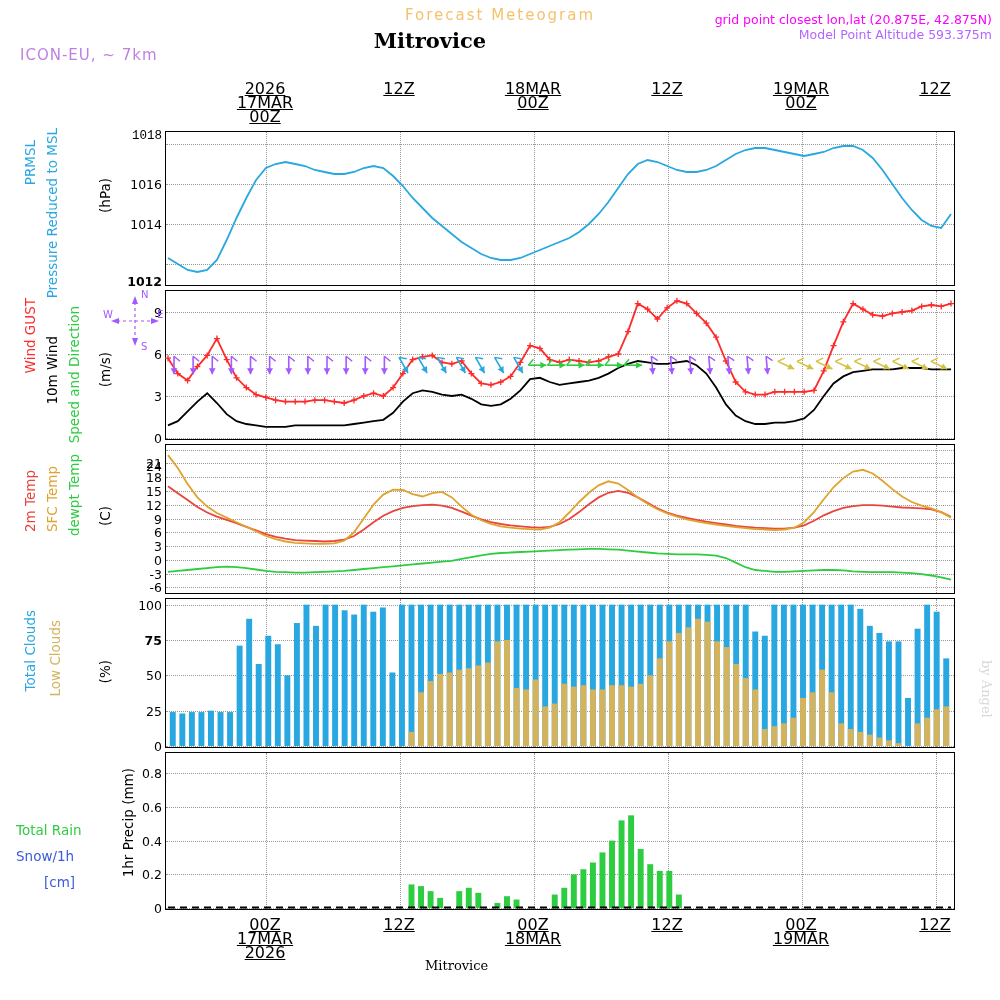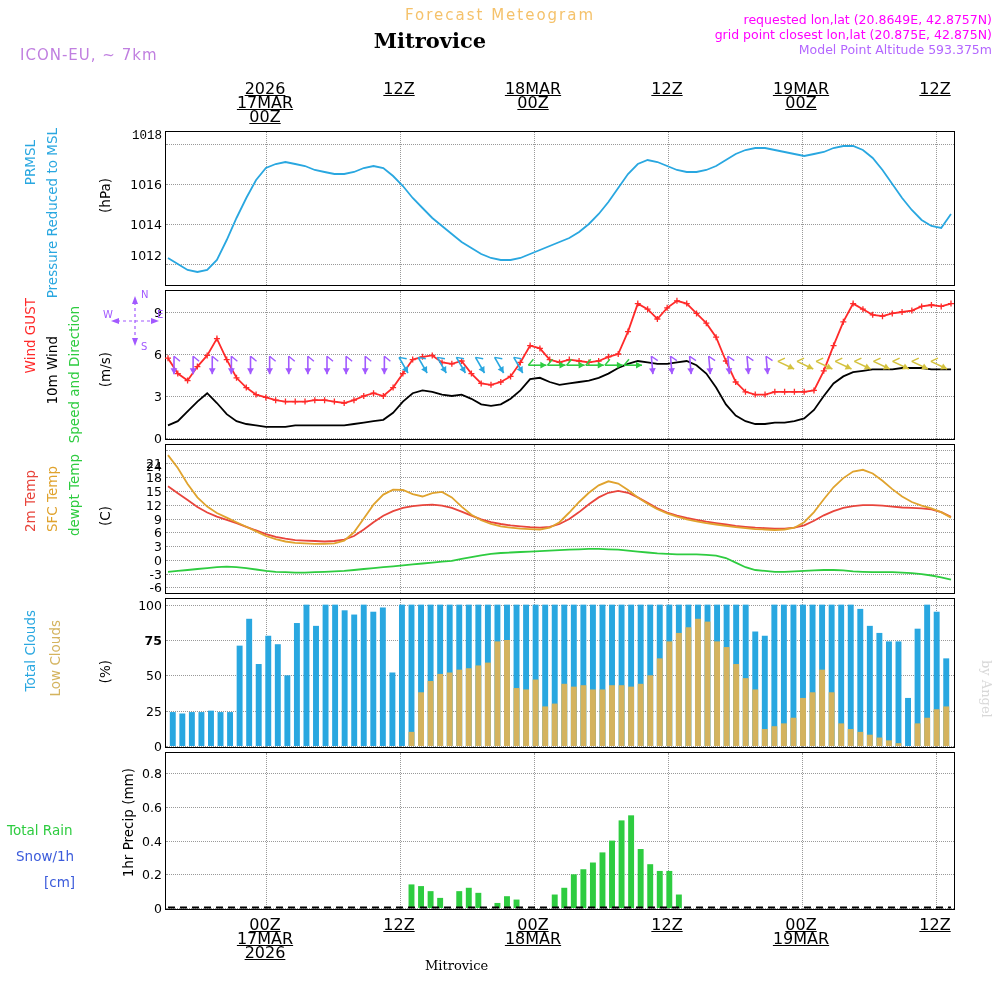--- a/index.html
+++ b/index.html
@@ -27,21 +27,20 @@
 
   svg{position:absolute;left:0;top:0;overflow:visible;}
 </style>
 </head>
 <body>
 
 <div class="abs hdr-title">Forecast Meteogram</div>
 <div class="abs hdr-station">Mitrovice</div>
 <div class="abs hdr-model">ICON-EU, ~ 7km</div>
 <div class="abs hdr-right">
-  <div>requested lon,lat (20.8649E, 42.8757N)</div>
   <div>grid point closest lon,lat (20.875E, 42.875N)</div>
   <div class="mpa">Model Point Altitude 593.375m</div>
 </div>
 <div class="abs watermark">by Angel</div>
 
 <div class="axis-top" id="axis-top">
     <div class="tlabel" style="left: 100px; top: 0px;">
       <div>2026</div>
       <div>17MAR</div>
       <div>00Z</div>
@@ -66,21 +65,21 @@
   </div>
 
 <div class="panel" id="panel-prmsl" style="top:131px;height:155px;width:790px;">
     <div class="grid-v" style="left: 100px;"></div>
     <div class="grid-v" style="left: 234px;"></div>
     <div class="grid-v" style="left: 368px;"></div>
     <div class="grid-v" style="left: 502px;"></div>
     <div class="grid-v" style="left: 636px;"></div>
     <div class="grid-v" style="left: 770px;"></div>
     <div class="grid-h" style="top: 132px;"></div>
-    <div class="ytick" style="top: 123px;">1012</div>
+    <div class="ytick" style="top: 149px; font-weight: bold;">1012</div>
     <div class="grid-h" style="top: 92px;"></div>
     <div class="ytick" style="top: 92px;">1014</div>
     <div class="grid-h" style="top: 52px;"></div>
     <div class="ytick" style="top: 52px;">1016</div>
     <div class="grid-h" style="top: 12px;"></div>
     <div class="ytick" style="top: 4px; font-family: Liberation Mono, monospace;">1018</div>
     <svg width="787" height="152">
       <path d="M2.0 126.0 L11.8 132.0 L21.6 138.0 L31.4 140.0 L41.2 138.0 L50.9 128.0 L60.7 108.0 L70.5 86.0 L80.3 66.0 L90.1 48.0 L99.9 36.0 L109.7 32.0 L119.4 30.0 L129.2 32.0 L139.0 34.0 L148.8 38.0 L158.6 40.0 L168.4 42.0 L178.2 42.0 L188.0 40.0 L197.8 36.0 L207.5 34.0 L217.3 36.0 L227.1 44.0 L236.9 54.0 L246.7 66.0 L256.5 76.0 L266.3 86.0 L276.0 94.0 L285.8 102.0 L295.6 110.0 L305.4 116.0 L315.2 122.0 L325.0 126.0 L334.8 128.0 L344.6 128.0 L354.4 126.0 L364.1 122.0 L373.9 118.0 L383.7 114.0 L393.5 110.0 L403.3 106.0 L413.1 100.0 L422.9 92.0 L432.7 82.0 L442.4 70.0 L452.2 56.0 L462.0 42.0 L471.8 32.0 L481.6 28.0 L491.4 30.0 L501.2 34.0 L511.0 38.0 L520.7 40.0 L530.5 40.0 L540.3 38.0 L550.1 34.0 L559.9 28.0 L569.7 22.0 L579.5 18.0 L589.3 16.0 L599.0 16.0 L608.8 18.0 L618.6 20.0 L628.4 22.0 L638.2 24.0 L648.0 22.0 L657.8 20.0 L667.5 16.0 L677.3 14.0 L687.1 14.0 L696.9 18.0 L706.7 26.0 L716.5 38.0 L726.3 52.0 L736.1 66.0 L745.8 78.0 L755.6 88.0 L765.4 94.0 L775.2 96.0 L785.0 82.0" fill="none" stroke="#29a7e0" stroke-width="1.8"></path>
     </svg>
   </div>
@@ -679,16 +678,16 @@
 
 <div class="vlabel" style="left:22px;top:470px;color:#e8453c;">2m Temp</div>
 <div class="vlabel" style="left:44px;top:466px;color:#e0a32e;">SFC Temp</div>
 <div class="vlabel" style="left:66px;top:454px;color:#2ecc40;">dewpt Temp</div>
 <div class="vlabel" style="left:97px;top:506px;color:#000;">(C)</div>
 
 <div class="vlabel" style="left:22px;top:610px;color:#29a7e0;">Total Clouds</div>
 <div class="vlabel" style="left:47px;top:620px;color:#d4b35e;">Low Clouds</div>
 <div class="vlabel" style="left:97px;top:660px;color:#000;">(%)</div>
 
-<div class="abs" style="left:7px;top:822px;color:#2ecc40;font-size:13.5px;">Total  Rain</div>
+<div class="abs" style="left:16px;top:822px;color:#2ecc40;font-size:13.5px;">Total  Rain</div>
 <div class="abs" style="left:16px;top:848px;color:#3b5bdb;font-size:13.5px;">Snow/1h</div>
 <div class="abs" style="left:44px;top:874px;color:#3b5bdb;font-size:13.5px;">[cm]</div>
 <div class="vlabel" style="left:120px;top:768px;color:#000;">1hr Precip (mm)</div>
 
 </body></html>

